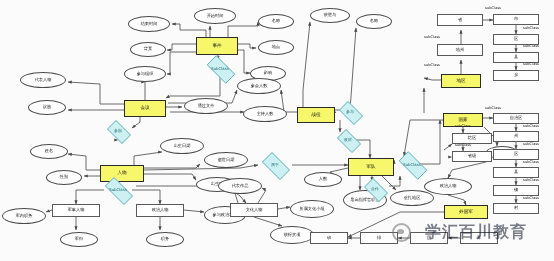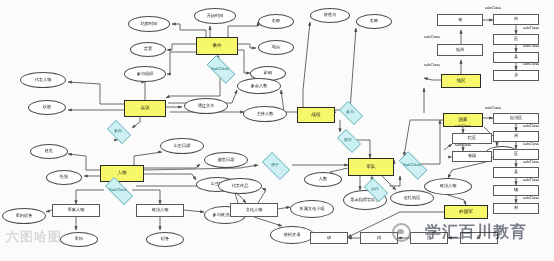--- a/index.html
+++ b/index.html
@@ -369,18 +369,17 @@
       <div class="edge-label" style="left: 485px; top: 106px;">subClass</div>
       <div class="edge-label" style="left: 455px; top: 124px;">subClass</div>
       <div class="edge-label" style="left: 455px; top: 143px;">subClass</div>
       <div class="edge-label" style="left: 523px; top: 124px;">subClass</div>
       <div class="edge-label" style="left: 523px; top: 142px;">subClass</div>
       <div class="edge-label" style="left: 523px; top: 160px;">subClass</div>
       <div class="edge-label" style="left: 523px; top: 178px;">subClass</div>
       <div class="edge-label" style="left: 523px; top: 196px;">subClass</div>
     </div>
 
-  <div class="wm wm-bl">六图哈图</div>
   <div class="wm wm-br">
     <span class="wm-circle"></span>
     <span>学汇百川教育</span>
   </div>
 </div>
 
 </body></html>

